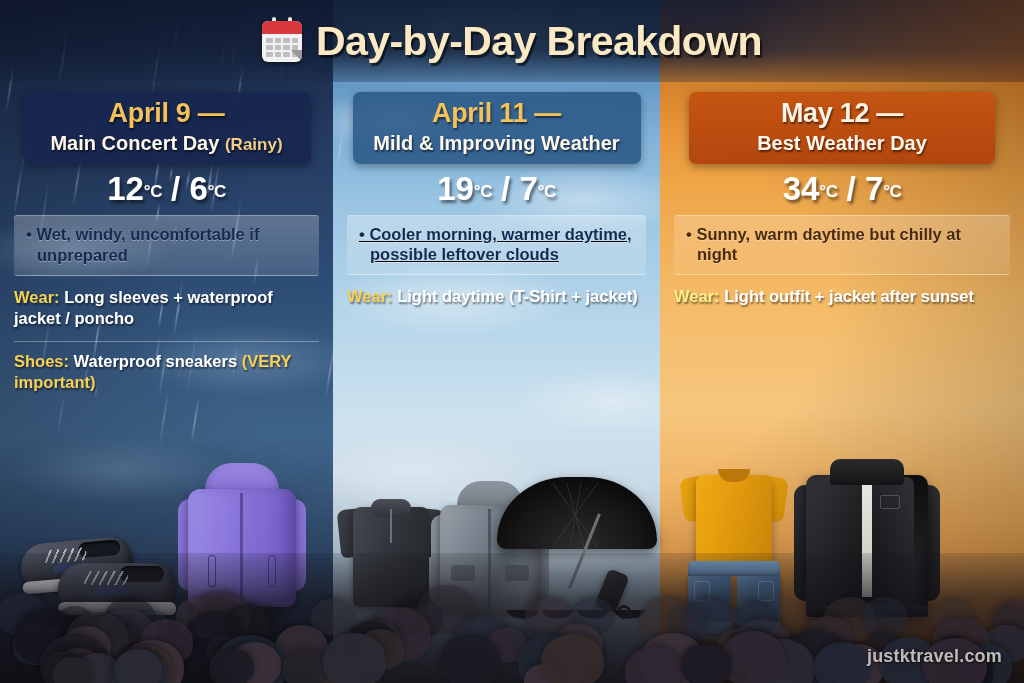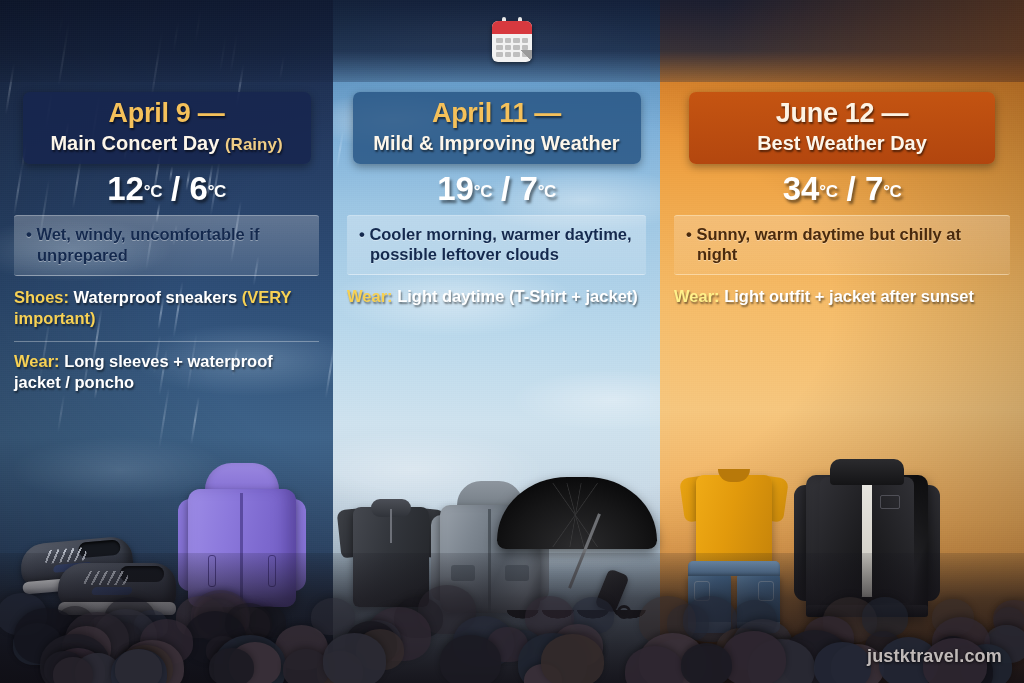--- a/index.html
+++ b/index.html
@@ -145,21 +145,21 @@
     text-align: center; margin-top: 8px; font-weight: 700; font-size: 33px; color: #ffffff;
     text-shadow: 2px 3px 3px rgba(0,0,0,.5); line-height: 1;
   }
   .temps sup { font-size: 17px; vertical-align: 3px; letter-spacing: -.5px; }
 
   .bullet-band {
     margin: 10px 14px 0; padding: 8px 6px 9px 12px; border-radius: 3px;
     background: linear-gradient(180deg, rgba(255,255,255,.26), rgba(255,255,255,.12));
     border-top: 1px solid rgba(255,255,255,.38); border-bottom: 1px solid rgba(255,255,255,.30);
   }
-  .c2 .bullet-band { background: linear-gradient(180deg, rgba(255,255,255,.30), rgba(255,255,255,.14)); }
+  .c2 .bullet-band { background: linear-gradient(180deg, rgba(255,255,255,.30), rgba(255,255,255,.14)); text-decoration: underline; }
   .c3 .bullet-band { background: linear-gradient(180deg, rgba(255,255,255,.22), rgba(255,255,255,.08));
                      border-top-color: rgba(255,240,210,.55); border-bottom-color: rgba(255,240,210,.4); }
   .bullet-band p {
     font-weight: 700; font-size: 16.5px; line-height: 1.26; color: #14294e; text-indent: -11px; padding-left: 11px;
     text-shadow: 0 1px 0 rgba(255,255,255,.35);
   }
   .c3 .bullet-band p { color: #4a2a0d; }
 
   .note { margin: 11px 14px 0; }
   .note + .note { border-top: 1px solid rgba(255,255,255,.33); padding-top: 9px; }
@@ -394,40 +394,41 @@
           <span></span>
           <span></span>
           <span></span>
           <span></span>
           <span></span>
           <span></span>
           <span></span>
         </span>
       <span class="fold"></span>
     </div>
+    <div class="poster-title">Day-by-Day Breakdown</div>
   </div>
 
   <div class="cols">
 
     <div class="col c1">
       <div class="pill">
         <span class="date">April 9 —</span>
         <span class="sub"><span>Main Concert Day</span> <span class="paren">(Rainy)</span></span>
       </div>
       <div class="temps">
         <span>12</span><sup>°C</sup> / <span>6</span><sup>°C</sup>
       </div>
       <div class="bullet-band">
         <p>• <span>Wet, windy, uncomfortable if unprepared</span></p>
       </div>
       <div class="note">
+        <p><span class="lbl">Wear:</span> <span>Long sleeves + waterproof jacket / poncho</span></p>
+      </div>
+      <div class="note">
         <p><span class="lbl">Shoes:</span> <span>Waterproof sneakers</span> <span class="hl">(VERY important)</span></p>
-      </div>
-      <div class="note">
-        <p><span class="lbl">Wear:</span> <span>Long sleeves + waterproof jacket / poncho</span></p>
       </div>
 
       <div class="goods">
         <div class="shoe" style="left:18px; bottom:92px; transform:rotate(-5deg) scale(.95);">
           <div class="body"></div>
             <div class="collar"></div>
             <div class="laces"></div>
             <div class="swoosh"></div>
             <div class="sole"></div>
         </div>
@@ -488,21 +489,21 @@
             <div class="scallop"></div>
           <div class="shaft"></div>
             <div class="grip"></div>
             <div class="strap"></div>
         </div>
       </div>
     </div>
 
     <div class="col c3">
       <div class="pill">
-        <span class="date">June 12 —</span>
+        <span class="date">May 12 —</span>
         <span class="sub">Best Weather Day</span>
       </div>
       <div class="temps">
         <span>34</span><sup>°C</sup> / <span>7</span><sup>°C</sup>
       </div>
       <div class="bullet-band">
         <p>• <span>Sunny, warm daytime but chilly at night</span></p>
       </div>
       <div class="note">
         <p><span class="lbl">Wear:</span> <span>Light outfit + jacket after sunset</span></p>

